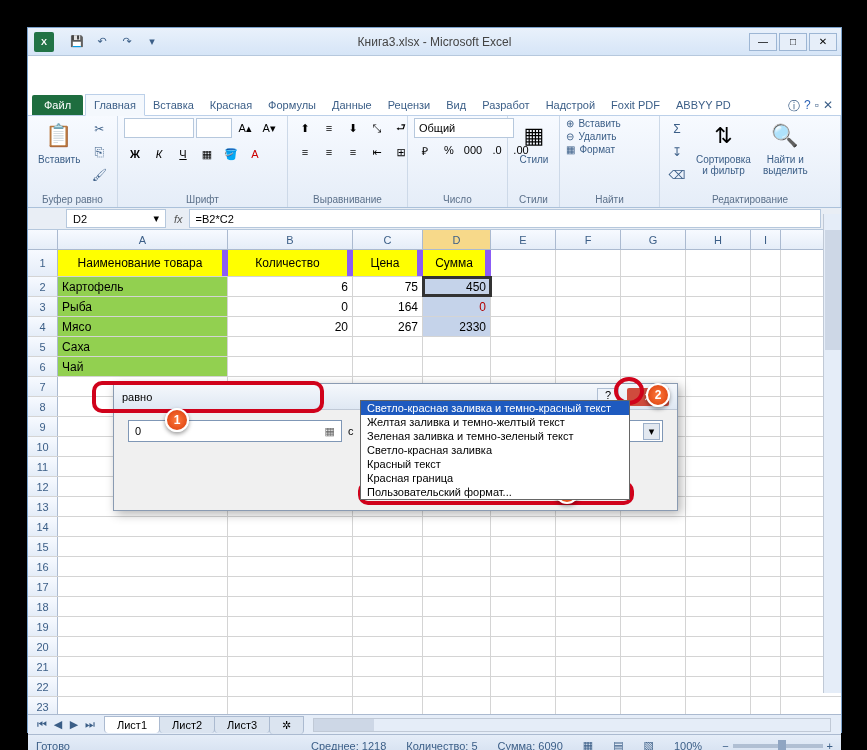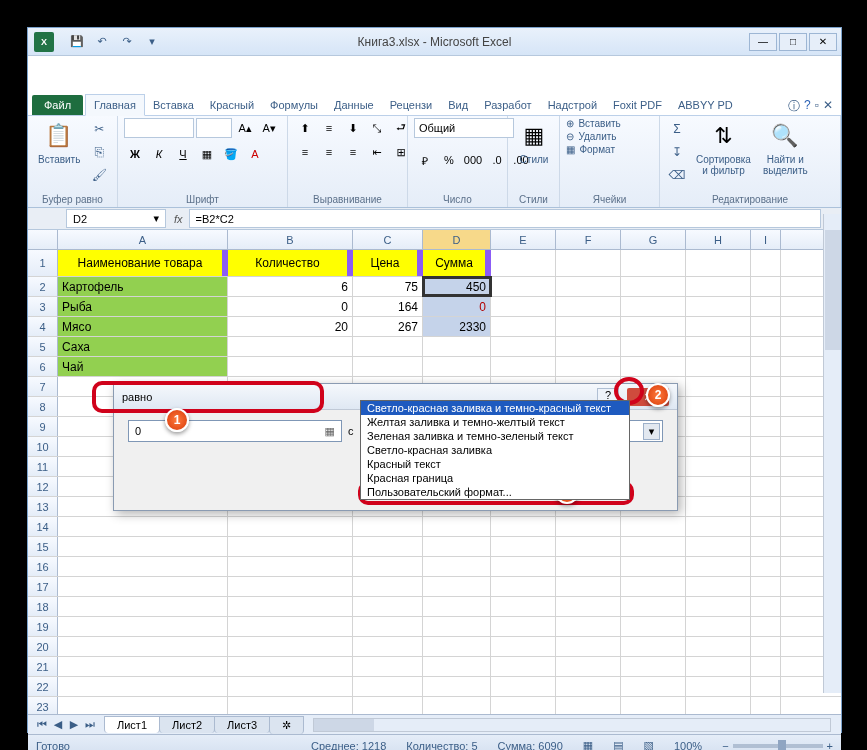--- a/index.html
+++ b/index.html
@@ -138,21 +138,21 @@
       <div class="win-btn" data-name="minimize-button">—</div>
       <div class="win-btn" data-name="maximize-button">□</div>
       <div class="win-btn" data-name="close-button">✕</div>
     </div>
   </div>
 
   <div class="ribbon-tabs" data-name="ribbon-tabs">
     <div class="file-tab" data-name="file-tab">Файл</div>
     <div class="rtab active" data-name="tab-home">Главная</div>
     <div class="rtab" data-name="tab-insert">Вставка</div>
-    <div class="rtab" data-name="tab-layout">Красный</div>
+    <div class="rtab" data-name="tab-layout">Красная</div>
     <div class="rtab" data-name="tab-formulas">Формулы</div>
     <div class="rtab" data-name="tab-data">Данные</div>
     <div class="rtab" data-name="tab-review">Рецензи</div>
     <div class="rtab" data-name="tab-view">Вид</div>
     <div class="rtab" data-name="tab-developer">Разработ</div>
     <div class="rtab" data-name="tab-addins">Надстрой</div>
     <div class="rtab" data-name="tab-foxit">Foxit PDF</div>
     <div class="rtab" data-name="tab-abbyy">ABBYY PD</div>
     <div class="help-btns">
       <span data-name="ribbon-minimize-icon">ⓘ</span>
@@ -218,21 +218,21 @@
           <div class="mini" data-name="align-center-icon">≡</div>
           <div class="mini" data-name="align-right-icon">≡</div>
           <div class="mini" data-name="decrease-indent-icon">⇤</div>
           <div class="mini" data-name="merge-icon">⊞</div>
         </div>
       </div>
       <div class="rgroup-label" data-name="group-align-label">Выравнивание</div>
     </div>
 
     <div class="rgroup" style="width:100px;">
-      <div class="rgroup-body" style="flex-direction:column;gap:12px;">
+      <div class="rgroup-body" style="flex-direction:column;gap:2px;">
         <input class="num-fmt" data-name="number-format-select" value="Общий" style="">
         <div class="font-row">
           <div class="mini" data-name="currency-icon">₽</div>
           <div class="mini" data-name="percent-icon">%</div>
           <div class="mini" data-name="comma-icon">000</div>
           <div class="mini" data-name="increase-decimal-icon">.0</div>
           <div class="mini" data-name="decrease-decimal-icon">.00</div>
         </div>
       </div>
       <div class="rgroup-label" data-name="group-number-label">Число</div>
@@ -258,21 +258,21 @@
           <div data-name="delete-cells-button">
               <span data-name="delete-icon">⊖</span>
               <span>Удалить</span>
             </div>
           <div data-name="format-cells-button">
               <span data-name="format-icon">▦</span>
               <span>Формат</span>
             </div>
         </div>
       </div>
-      <div class="rgroup-label" data-name="group-cells-label">Ячейки</div>
+      <div class="rgroup-label" data-name="group-cells-label">Найти</div>
     </div>
 
     <div class="rgroup" style="flex:1;">
       <div class="rgroup-body">
         <div class="small-btn-col">
           <div class="small-btn" data-name="autosum-icon">Σ</div>
           <div class="small-btn" data-name="fill-icon">↧</div>
           <div class="small-btn" data-name="clear-icon">⌫</div>
         </div>
         <div class="big-btn" data-name="sort-filter-button">

